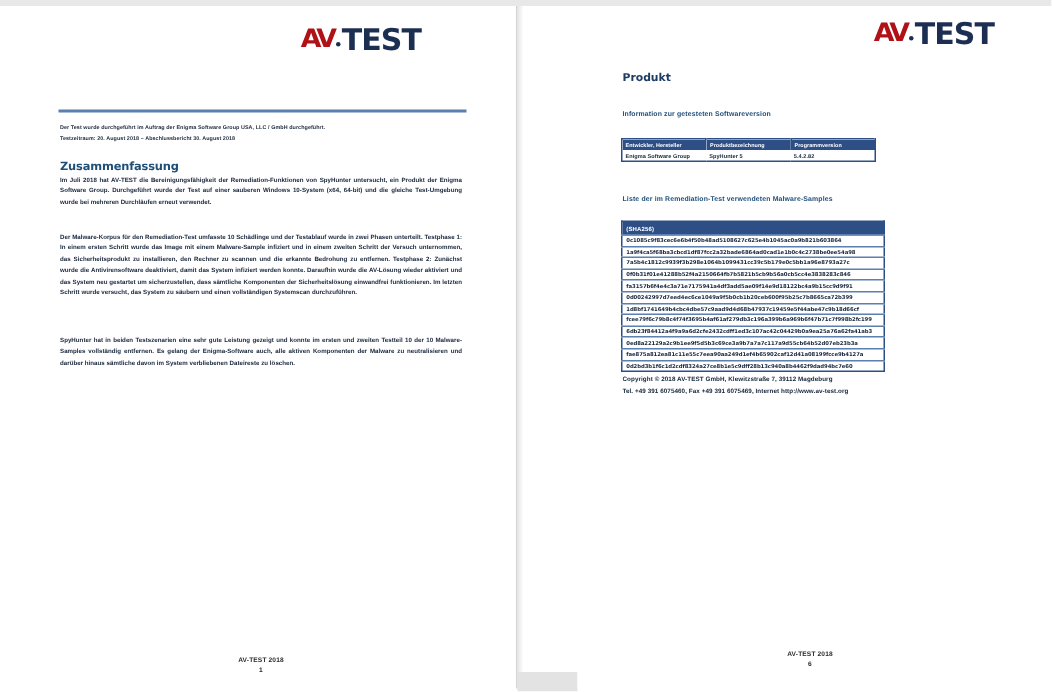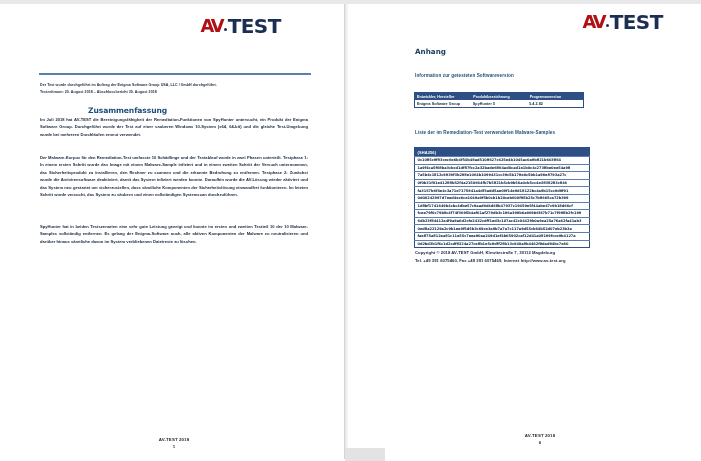--- a/index.html
+++ b/index.html
@@ -130,21 +130,20 @@
     white-space: nowrap;
     overflow: hidden;
   }
   .section-head {
     position: absolute;
     font-size: 7.6px;
     font-weight: bold;
     color: #1f4e79;
     font-family: "DejaVu Sans", sans-serif;
     letter-spacing: -0.1px;
-    margin-left: 48px;
   }
   .sec-zusammen { top: 102px; left: 37px; }
   .para {
     position: absolute;
     left: 37px;
     width: 268px;
     font-size: 4.1px;
     line-height: 7.4px;
     color: #16243a;
     font-weight: bold;
@@ -309,21 +308,21 @@
 
   <div class="page page-right">
   </div>
 
   <div class="logo logo-right" style="top:10px;left:583px;">
     <span class="logo-av">AV</span>
     <span class="logo-dot"></span>
     <span class="logo-test">TEST</span>
   </div>
 
-  <div class="anhang-head">Anhang</div>
+  <div class="anhang-head">Produkt</div>
   <div class="anhang-sub">Information zur getesteten Softwareversion</div>
 
   <table class="sw-table">
     <thead>
       <tr>
         <th>Entwickler, Hersteller</th>
         <th>Produktbezeichnung</th>
         <th>Programmversion</th>
       </tr>
     </thead>

